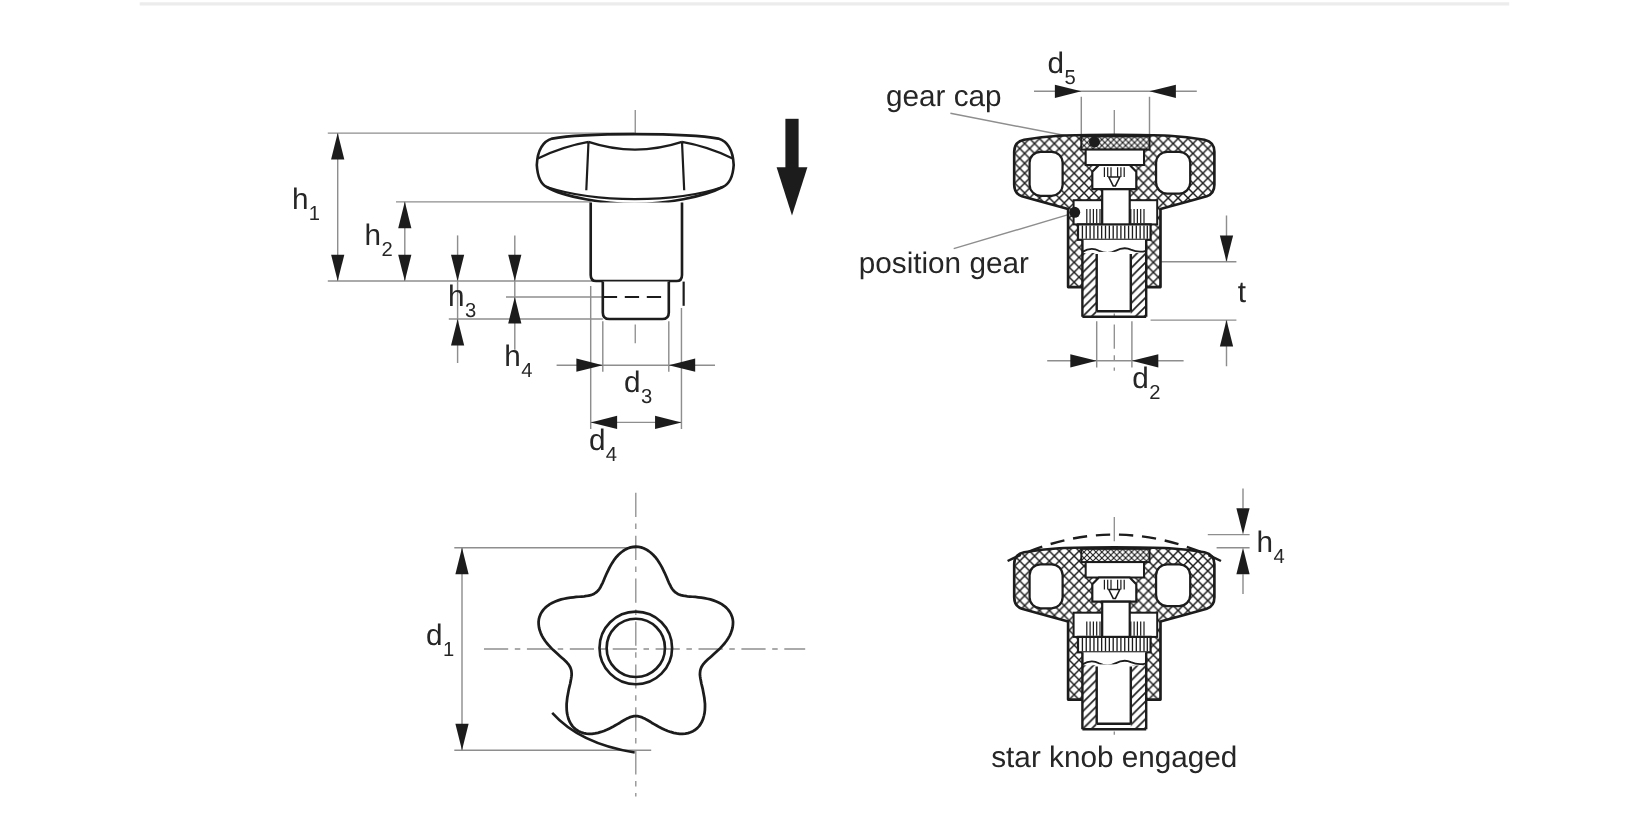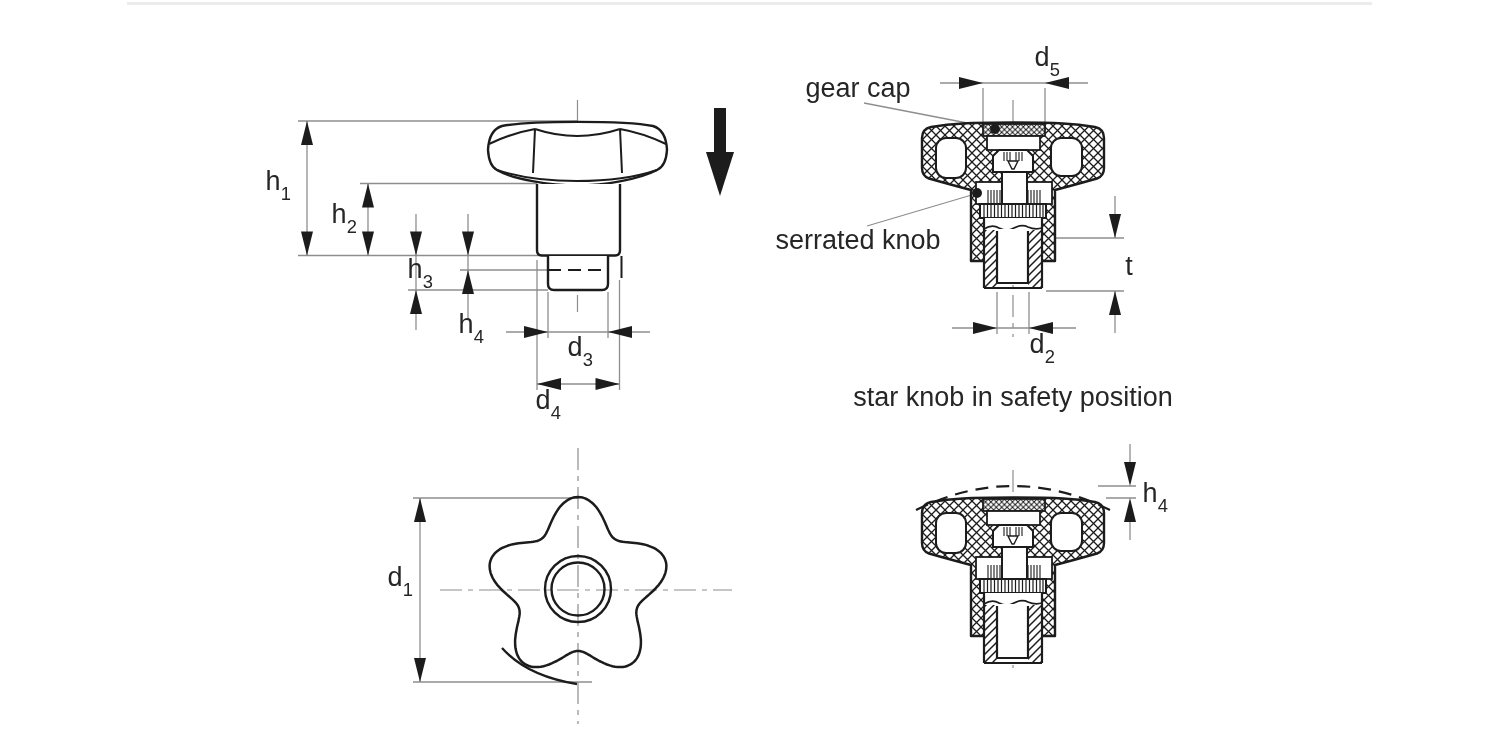--- a/index.html
+++ b/index.html
@@ -186,24 +186,24 @@
     </g>
   </g>
 </svg>
 
 <div class="lbl" style="left:278px;top:184px"><span>h</span><sub>1</sub></div>
 <div class="lbl" style="left:344px;top:217px"><span>h</span><sub>2</sub></div>
 <div class="lbl" style="left:420px;top:272px"><span>h</span><sub>3</sub></div>
 <div class="lbl" style="left:471px;top:327px"><span>h</span><sub>4</sub></div>
 <div class="lbl" style="left:580px;top:350px"><span>d</span><sub>3</sub></div>
 <div class="lbl" style="left:548px;top:403px"><span>d</span><sub>4</sub></div>
-<div class="lbl" style="left:1047px;top:60px"><span>d</span><sub>5</sub></div>
+<div class="lbl" style="left:965px;top:60px"><span>d</span><sub>5</sub></div>
 <div class="lbl" style="left:1129px;top:266px"><span>t</span></div>
 <div class="lbl" style="left:1042px;top:347px"><span>d</span><sub>2</sub></div>
 <div class="lbl" style="left:400px;top:580px"><span>d</span><sub>1</sub></div>
 <div class="lbl" style="left:1155px;top:496px"><span>h</span><sub>4</sub></div>
 
 <div class="lbl" style="left:858px;top:88px">gear cap</div>
-<div class="lbl" style="left:858px;top:240px">serrated knob</div>
-
-<div class="lbl caption" style="left:1013px;top:397px">star knob in safety position</div>
+<div class="lbl" style="left:858px;top:240px">position gear</div>
+
+<div class="lbl caption" style="left:1013px;top:689px">star knob engaged</div>
 
 </div>
 
 </body></html>

